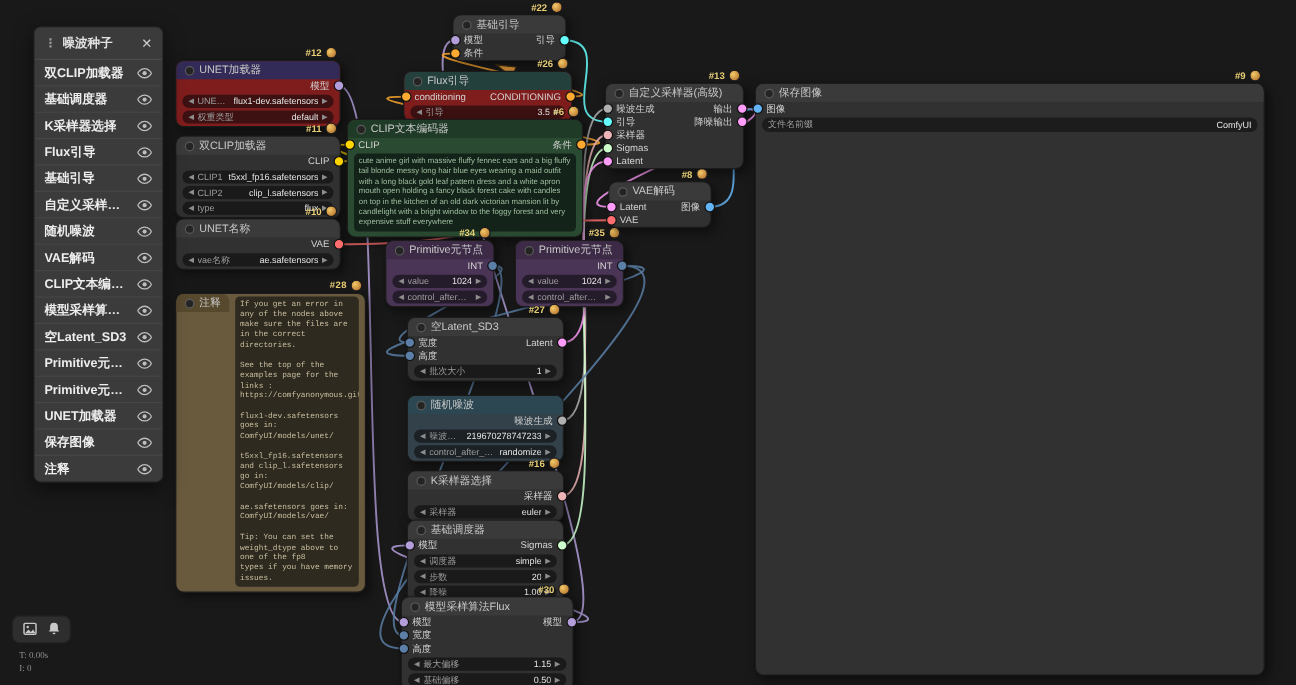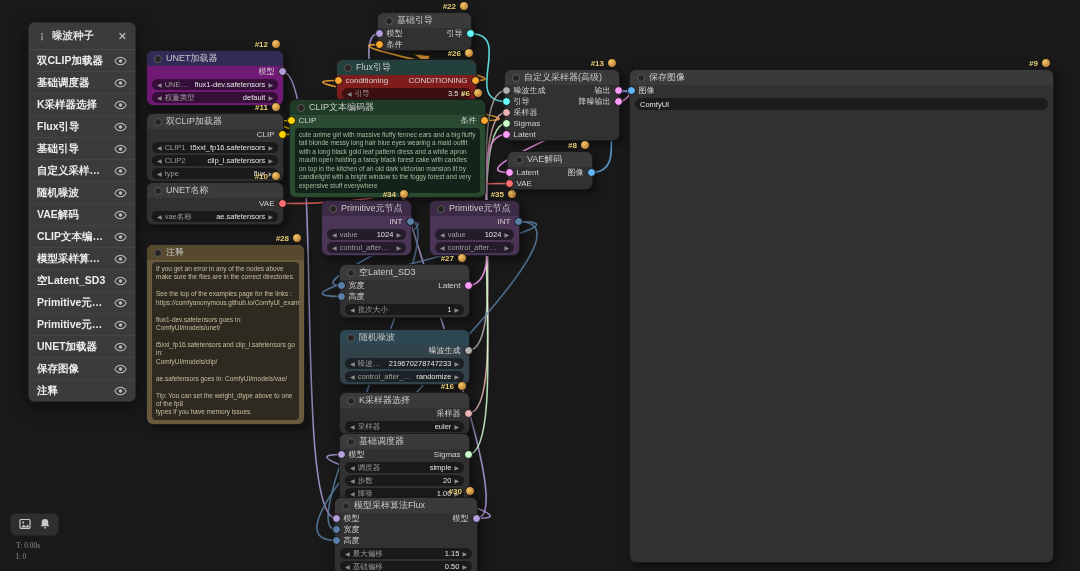--- a/index.html
+++ b/index.html
@@ -249,21 +249,21 @@
           <path d="M12 2a6.5 6.5 0 0 0-6.5 6.5V13l-2 3.5h17L18.5 13V8.5A6.5 6.5 0 0 0 12 2z" fill="#c9c9c9"></path>
           <path d="M9.5 18.5a2.5 2.5 0 0 0 5 0z" fill="#c9c9c9"></path>
         </svg>
       </button>
     </div>
     <div class="stats">
       <div>T: 0.00s</div>
       <div>I: 0</div>
     </div>
   </div>
-<div class="node" style="left: 146px; top: 50px; width: 136px; background: #701a75;">
+<div class="node" style="left: 146px; top: 50px; width: 136px; background: #7f1d1d;">
       <div class="badge">
         <span>#12</span>
         <span class="badge-dot"></span>
       </div>
       <div class="hdr" style="background: rgb(50, 43, 87);">
         <span class="cdot"></span>
         <span>UNET加载器</span>
       </div>
       <div class="srow">
         <span class="slot in" style="visibility: hidden;"></span>
@@ -336,21 +336,21 @@
           <span class="dot" style="background: rgb(255, 110, 110);"></span>
         </span>
       </div>
       <div class="widget">
         <span class="arr">◀</span>
         <span class="wlabel">vae名称</span>
         <span class="wval">ae.safetensors</span>
         <span class="arr">▶</span>
       </div>
     </div>
-    <div class="node" style="left: 146px; top: 244px; width: 157px; min-height: 137px; display: flex; flex-direction: column; background: rgb(105, 90, 62);">
+    <div class="node" style="left: 146px; top: 244px; width: 157px; min-height: 137px; display: flex; background: rgb(105, 90, 62); font-family: Liberation Mono, monospace;">
       <div class="badge">
         <span>#28</span>
         <span class="badge-dot"></span>
       </div>
       <div class="hdr" style="background: rgb(87, 73, 46);">
         <span class="cdot"></span>
         <span>注释</span>
       </div>
       <div class="twidget" style="background: rgb(46, 42, 32); color: rgb(201, 191, 159);">If you get an error in any of the nodes above make sure the files are in the correct directories.
 
@@ -748,16 +748,17 @@
         <span>保存图像</span>
       </div>
       <div class="srow">
         <span class="slot in">
           <span class="dot" style="background: rgb(100, 181, 246);"></span>
           <span>图像</span>
         </span>
         <span class="slot out" style="visibility: hidden;"></span>
       </div>
       <div class="widget field">
+        <span class="wlabel">文件名前缀</span>
         <span class="wval">ComfyUI</span>
       </div>
     </div>
   </div>
 
 </body></html>

